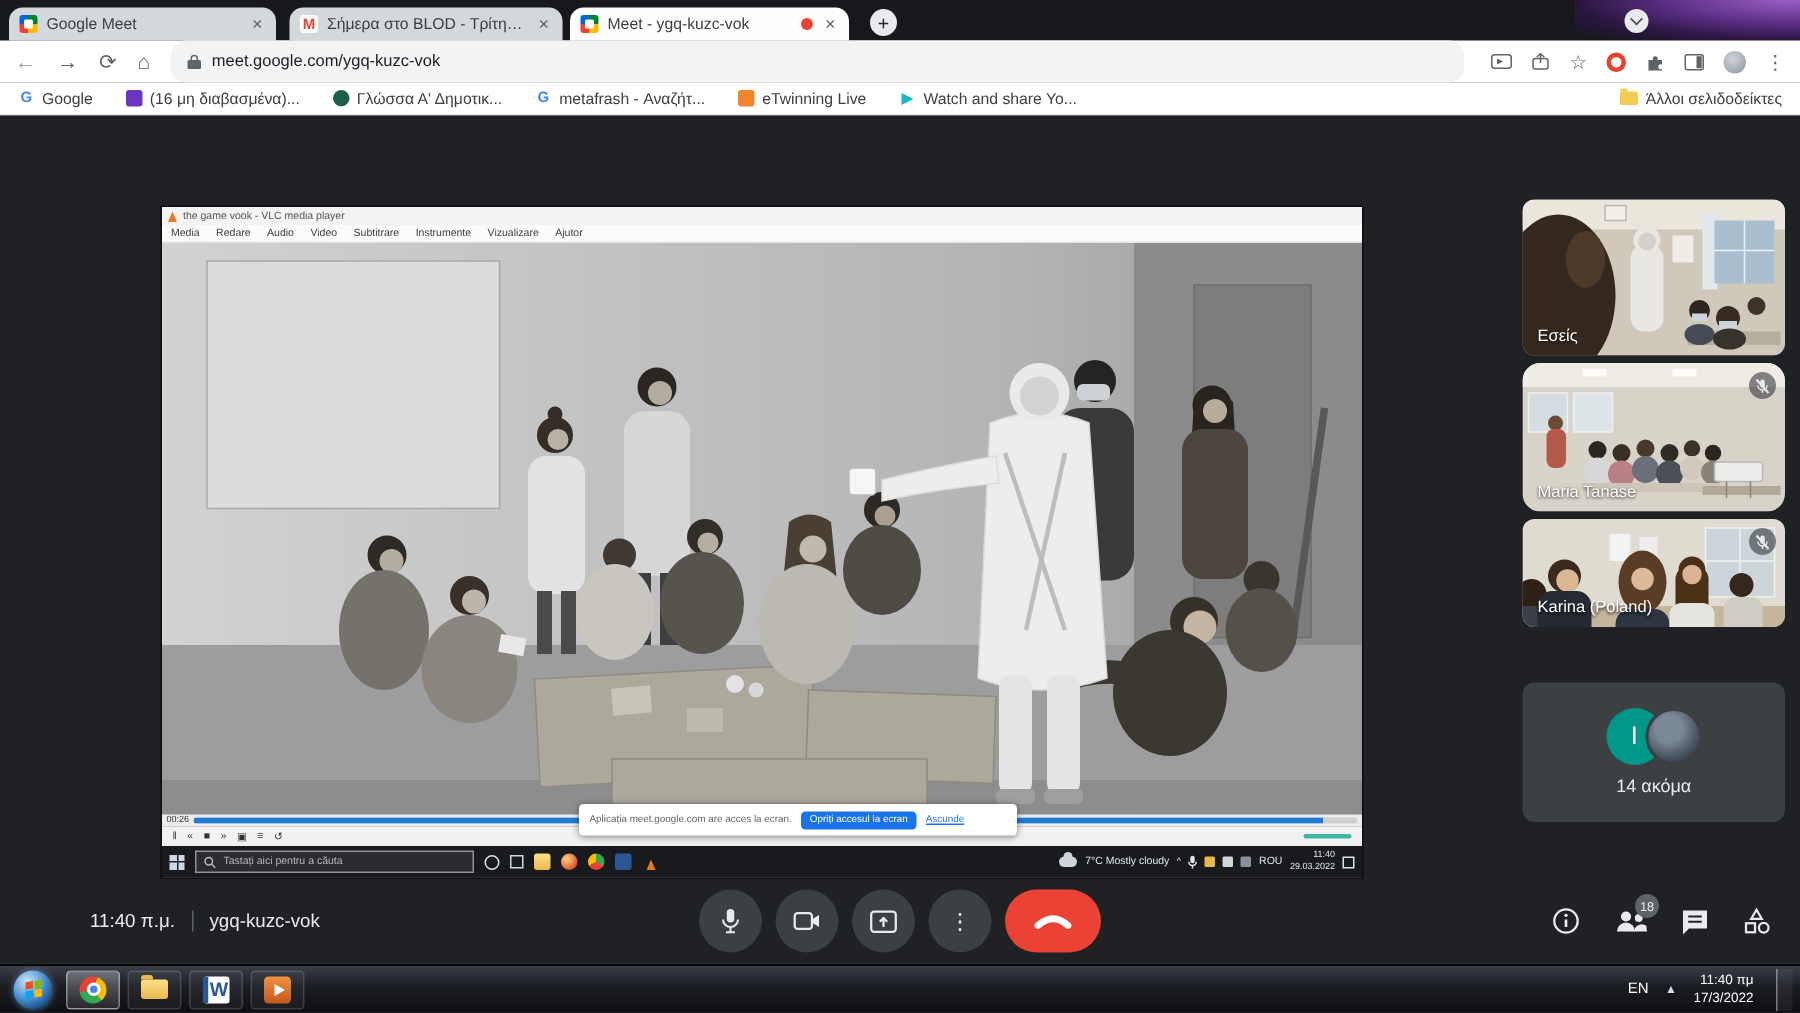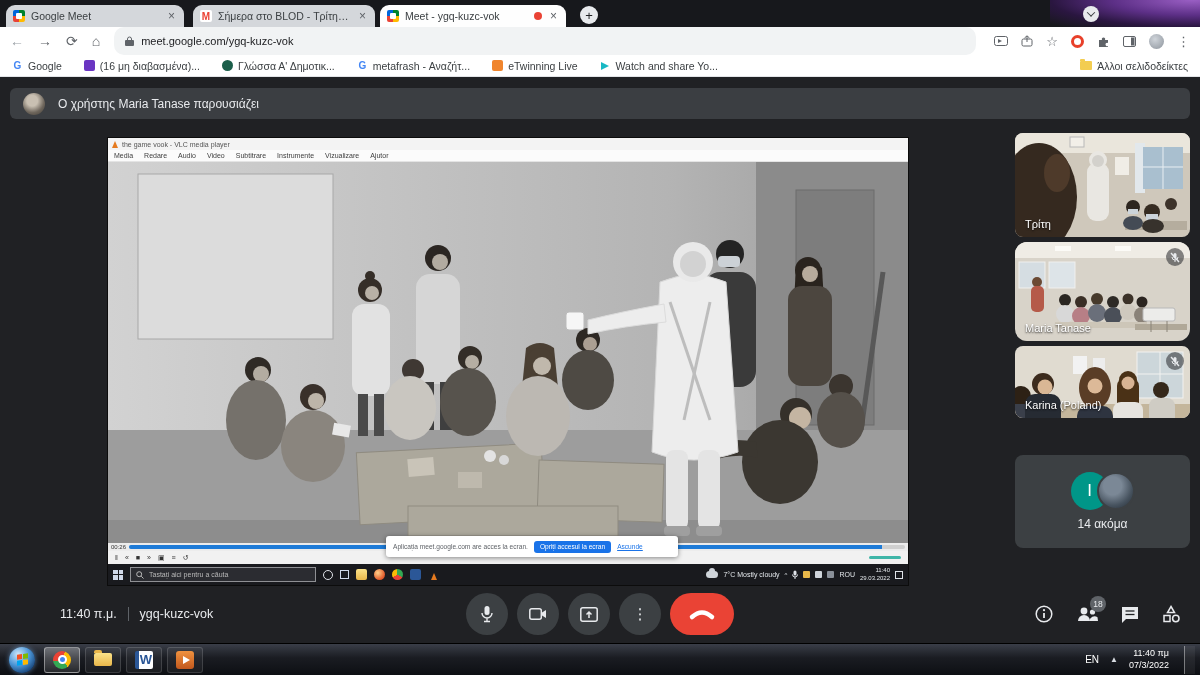--- a/index.html
+++ b/index.html
@@ -253,24 +253,20 @@
   </span>
   <span class="bm-spacer"></span>
   <span class="bm">
     <span class="folder-ic"></span>
     <span>Άλλοι σελιδοδείκτες</span>
   </span>
 </div>
 
 <div class="meet">
 
-  <div class="banner">
-    <span class="banner-avatar"></span>
-    <span>Ο χρήστης Maria Tanase παρουσιάζει</span>
-  </div>
 
   <div class="shared">
     <div class="vlc-title">
       <span class="cone"></span>
       <span>the game vook - VLC media player</span>
     </div>
     <div class="vlc-menu">
       <span>Media</span>
       <span>Redare</span>
       <span>Audio</span>
@@ -455,21 +451,21 @@
         <circle cx="83" cy="28" r="6" fill="#d3d1cc"></circle>
       <rect x="110" y="88" width="62" height="9" fill="#b5ad9e"></rect>
       <circle cx="118" cy="74" r="7" fill="#2d261f"></circle>
         <rect x="113" y="76" width="10" height="5" fill="#ccd4da"></rect>
       <circle cx="137" cy="79" r="8" fill="#362c22"></circle>
         <rect x="131" y="81" width="12" height="6" fill="#ccd4da"></rect>
       <circle cx="156" cy="71" r="6" fill="#3d332a"></circle>
       <ellipse cx="118" cy="90" rx="10" ry="7" fill="#444b55"></ellipse>
         <ellipse cx="138" cy="93" rx="11" ry="7" fill="#37322c"></ellipse>
     </svg>
-    <span class="tile-label">Τρίτη</span>
+    <span class="tile-label">Εσείς</span>
   </div>
 
   <div class="tile t2">
     <svg width="175" height="99" viewBox="0 0 175 99" preserveAspectRatio="none">
       <rect width="175" height="99" fill="#d8d3c9"></rect>
       <rect width="175" height="16" fill="#efece5"></rect>
       <rect x="40" y="4" width="16" height="5" fill="#fcfbf7"></rect>
         <rect x="100" y="4" width="16" height="5" fill="#fcfbf7"></rect>
       <rect x="4" y="20" width="26" height="26" fill="#d5dde2" stroke="#f0f0ee"></rect>
       <rect x="34" y="20" width="26" height="26" fill="#dde4e8" stroke="#f0f0ee"></rect>
@@ -635,17 +631,17 @@
   <div class="tbtn">
       <span class="wmp7">
         <i></i>
       </span>
     </div>
   <div class="w7right">
     <span class="w7lang">EN</span>
     <span class="w7caret">▲</span>
     <span class="w7clock">
       <span>11:40 πμ</span><br>
-      <span>07/3/2022</span>
+      <span>17/3/2022</span>
     </span>
     <span class="showdesk"></span>
   </div>
 </div>
 
 </body></html>

